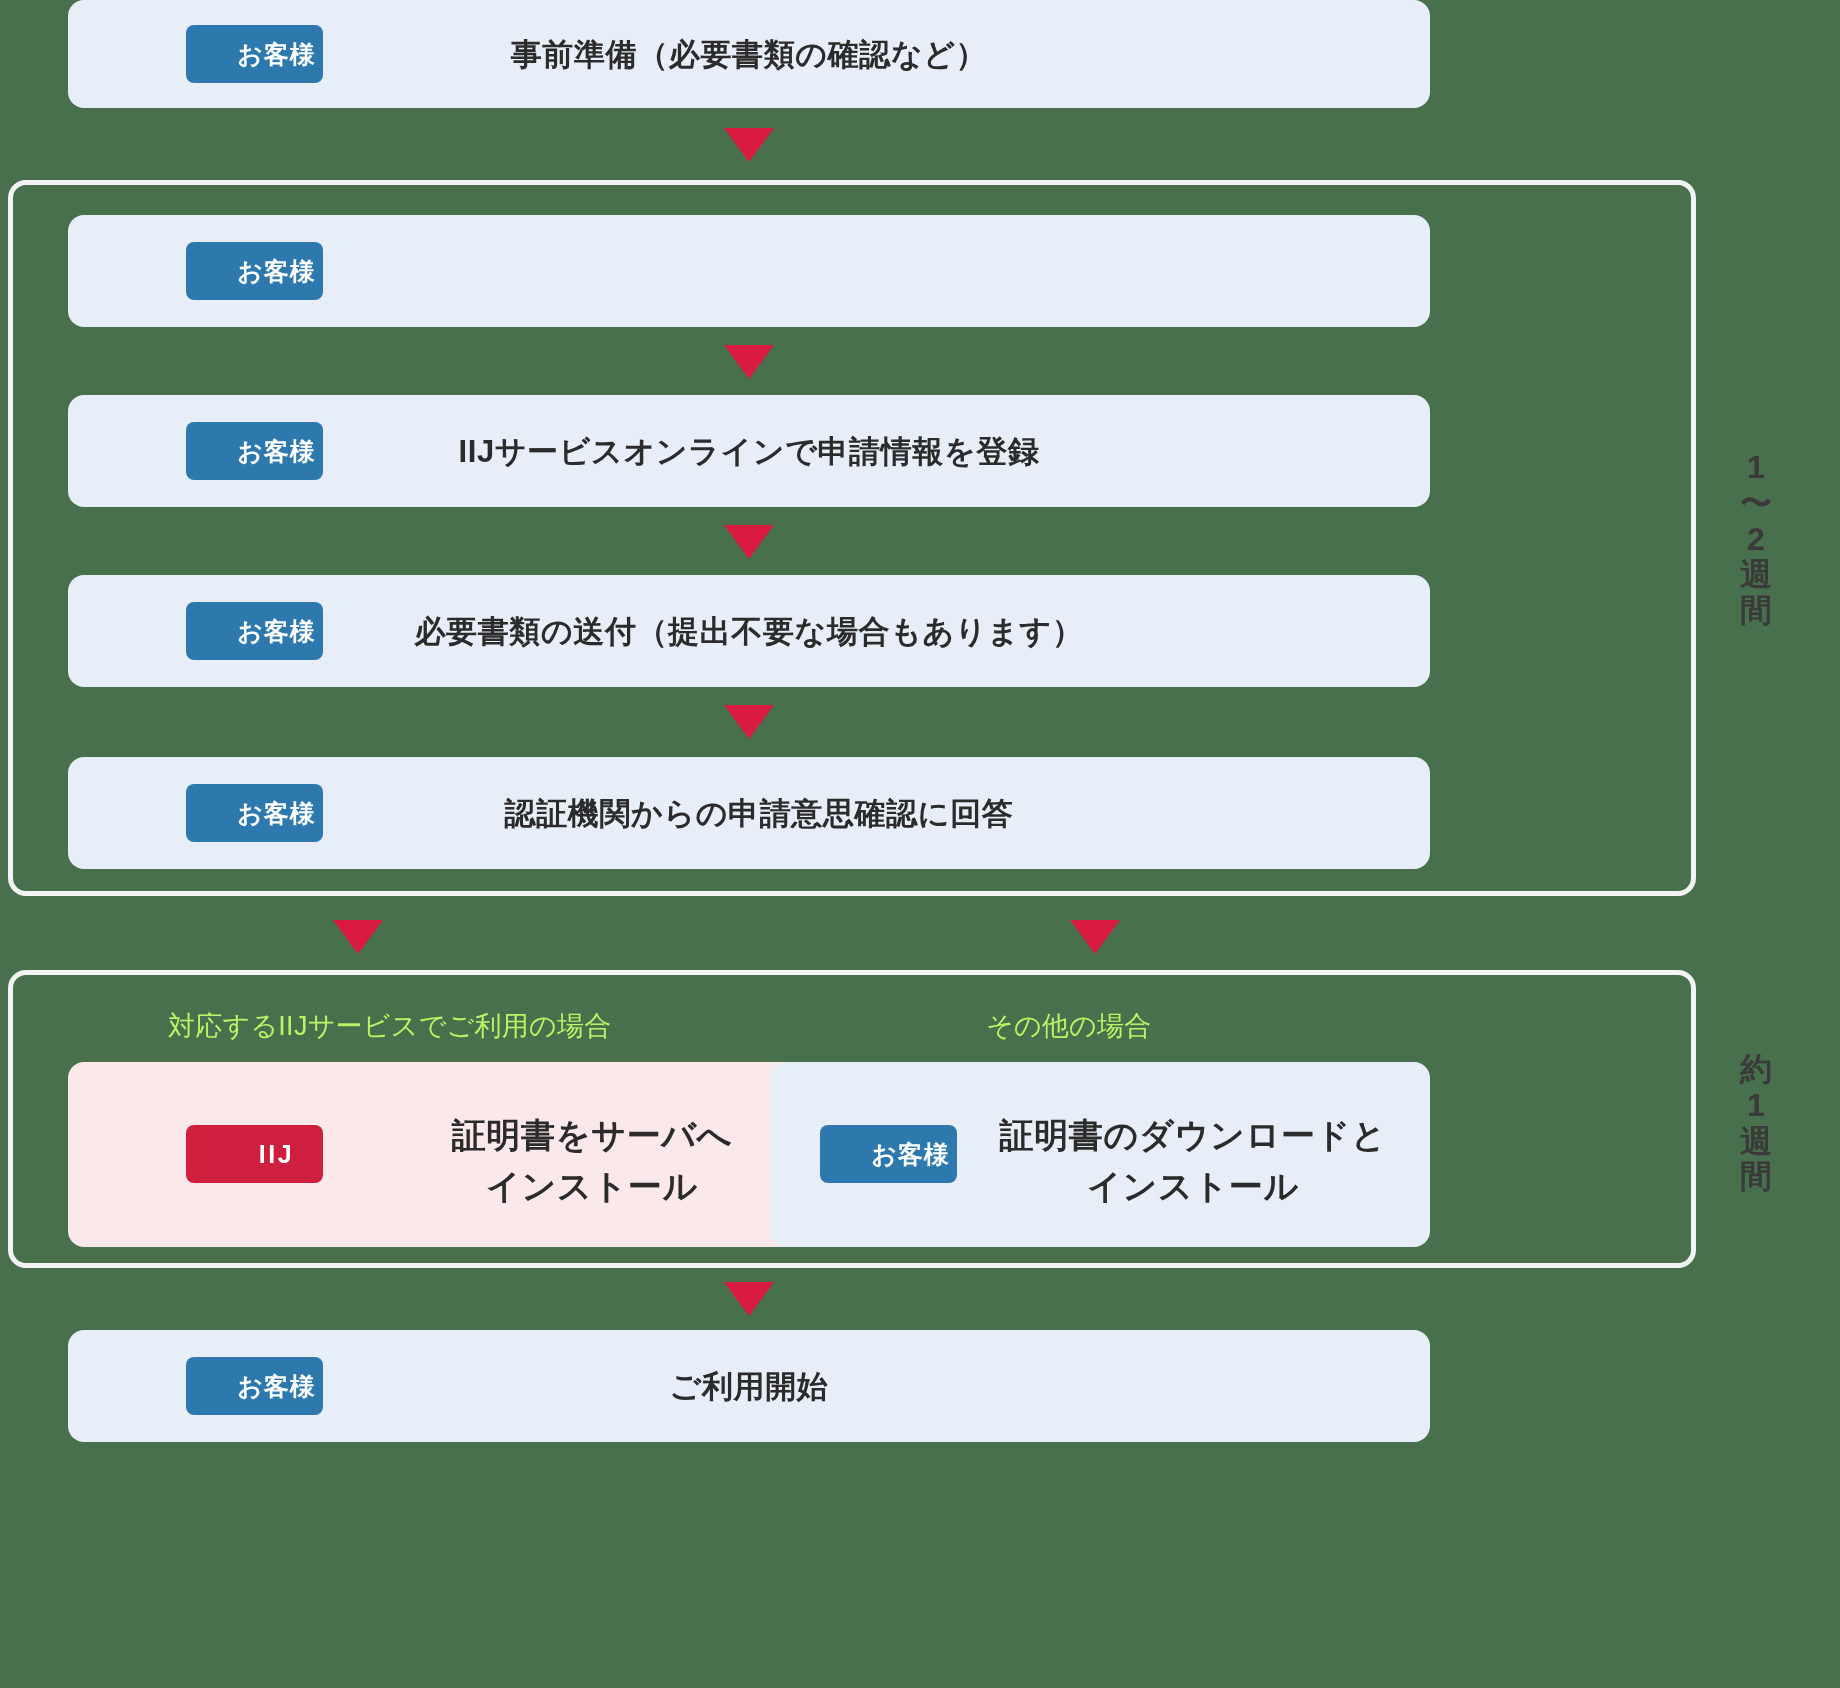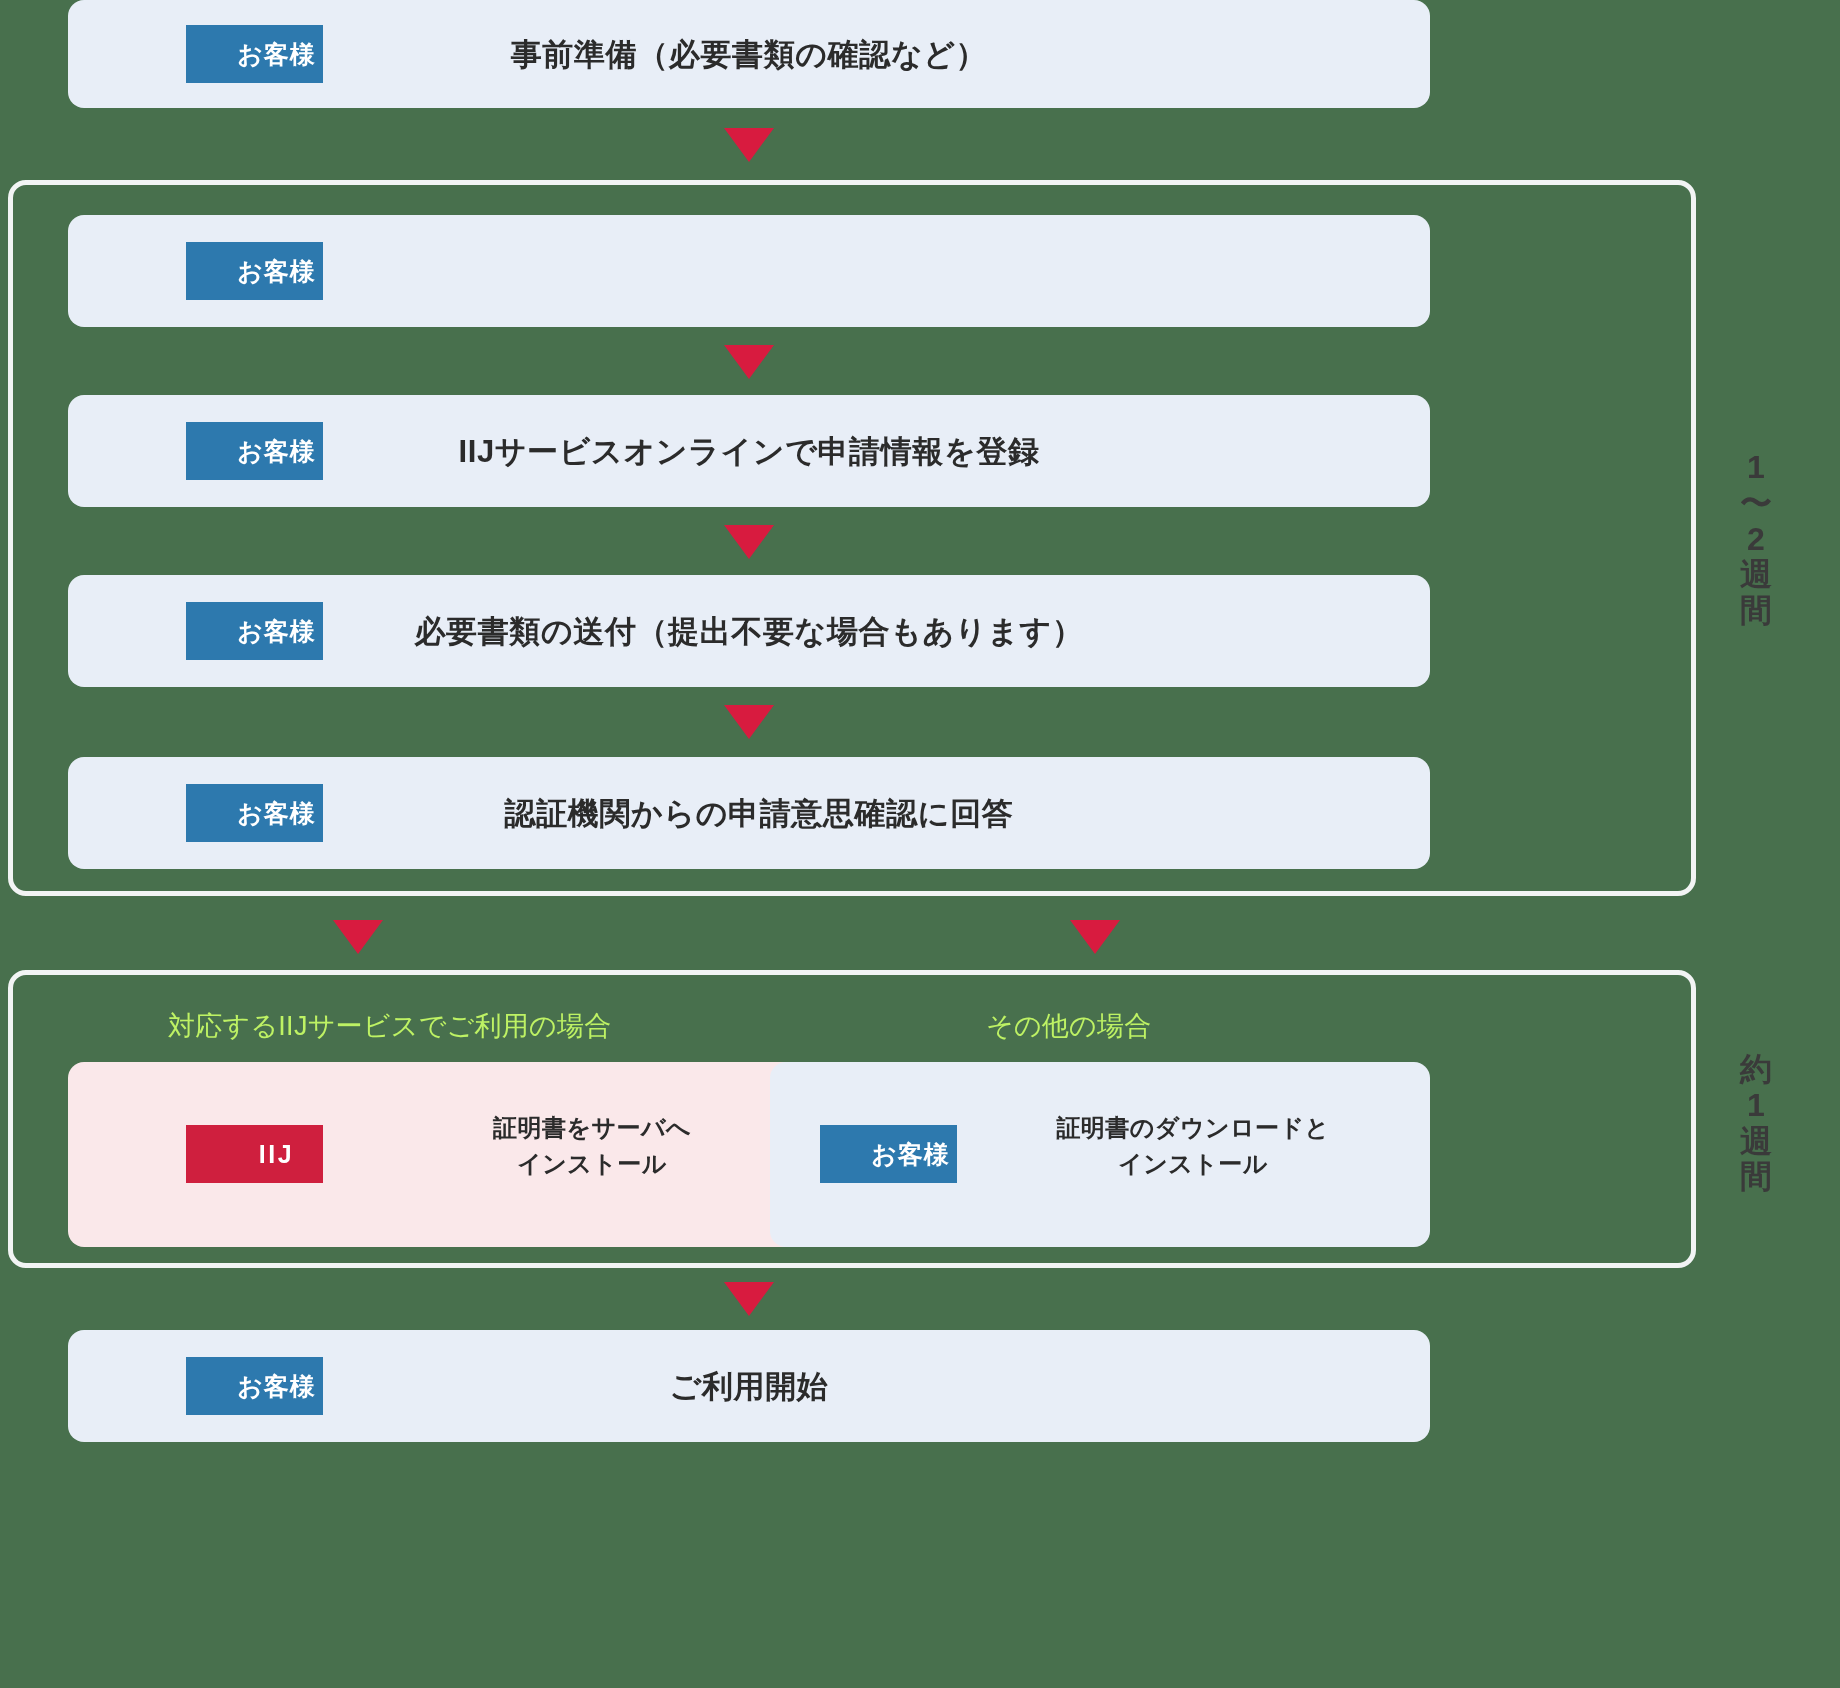--- a/index.html
+++ b/index.html
@@ -25,21 +25,21 @@
     display: flex;
     align-items: center;
   }
   .card.pink { background: #fae8ea; }
 
   .badge {
     position: absolute;
     display: flex;
     align-items: center;
     justify-content: center;
-    border-radius: 0;
+    border-radius: 8px;
     color: #ffffff;
     font-weight: bold;
     letter-spacing: 0.04em;
     padding-left: 44px;
   }
   .badge.cust {
     background: #2d79ae;
     width: 137px;
     height: 58px;
     font-size: 25px;
@@ -56,21 +56,21 @@
     position: absolute;
     left: 0;
     right: 0;
     text-align: center;
     color: #2b2b2b;
     font-weight: bold;
     font-size: 31px;
     line-height: 1.42;
     letter-spacing: 0.02em;
   }
-  .card-text.two-line { font-size: 24px; line-height: 1.5; }
+  .card-text.two-line { font-size: 34px; line-height: 1.5; }
 
   
   .arrow {
     position: absolute;
     width: 0;
     height: 0;
     border-left: 25px solid transparent;
     border-right: 25px solid transparent;
     border-top: 34px solid #d81b3f;
   }

